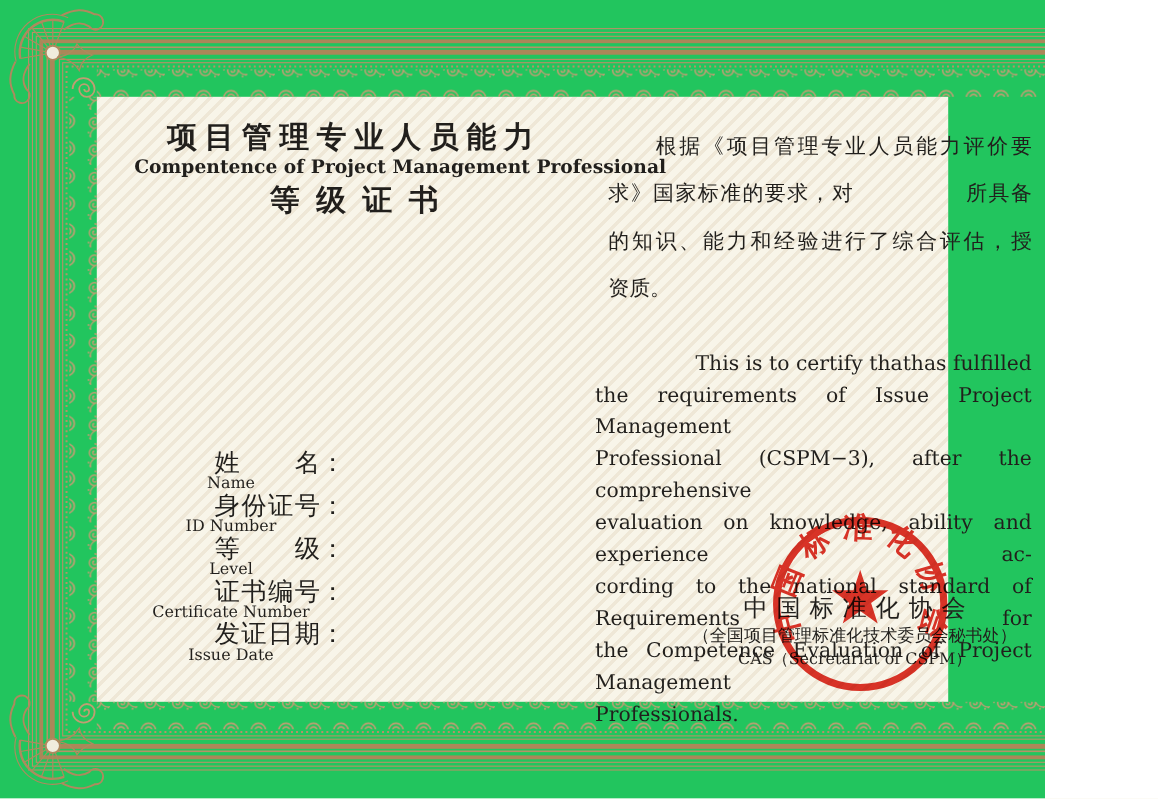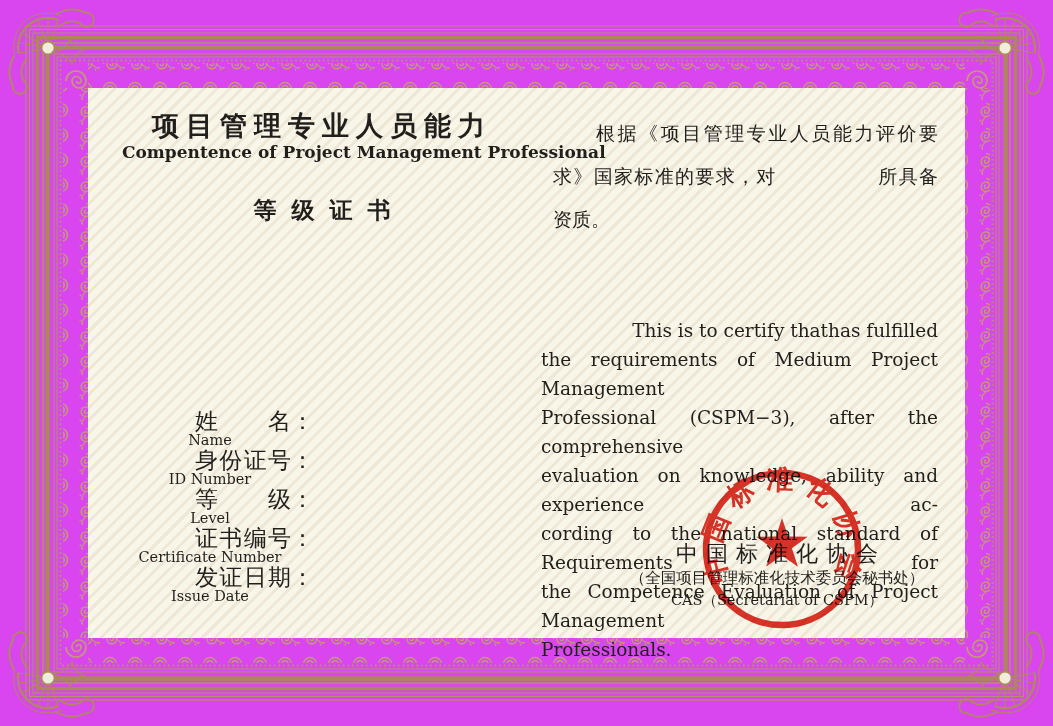--- a/index.html
+++ b/index.html
@@ -1,37 +1,37 @@
 <!DOCTYPE html>
 <html><head>
 <meta charset="utf-8">
 <style>
   html,body{margin:0;padding:0;}
   .page{
-    position:relative; width:1053px; height:726px; overflow:hidden;
-    background:#d946ef;
+    position:relative; width:950px; height:726px; overflow:hidden;
+    background:#22c55e;
     font-family:"DejaVu Serif","Liberation Serif",serif;
     color:#211f1c;
   }
   .interior{
     position:absolute; left:88px; top:88px; right:88px; bottom:88px;
     background:
       repeating-linear-gradient(135deg,
         rgba(176,140,92,0.13) 0px, rgba(176,140,92,0.13) 3px,
         rgba(0,0,0,0) 3px, rgba(0,0,0,0) 9px),
       #f8f5e9;
   }
   .deco{position:absolute; left:0; top:0; width:1053px; height:726px; pointer-events:none;}
   .content{position:absolute; left:0; top:0; width:1053px; height:726px;}
 
   
   .title-block{position:absolute; left:122px; top:110px; width:400px; text-align:center;}
   .title-cn1{font-size:27px; font-weight:bold; letter-spacing:7px; line-height:32px; white-space:nowrap;}
   .title-en1{font-size:17px; font-weight:bold; line-height:21px; white-space:nowrap;}
-  .title-cn2{font-size:23px; font-weight:bold; letter-spacing:15px; line-height:39px; margin-left:15px; white-space:nowrap;margin-top:27px;}
+  .title-cn2{font-size:27px; font-weight:bold; letter-spacing:15px; line-height:39px; margin-left:15px; white-space:nowrap;}
   .title-en2{font-size:19px; font-weight:bold; line-height:23px; letter-spacing:1px;}
 
   
   .cn-paragraph{position:absolute; left:541px; top:112px; width:397px;}
   .cn-line{font-size:19px; line-height:43px; text-align:justify; text-align-last:justify; white-space:nowrap;margin-left:12px;}
   .cn-line.last{text-align-last:left; white-space:normal;}
   .cn-bold{font-weight:bold;}
 
   
   .en-paragraph{position:absolute; left:541px; top:316px; width:397px;}
@@ -130,29 +130,30 @@
 
     <div class="title-block">
       <div class="title-cn1">项目管理专业人员能力</div>
       <div class="title-en1">Compentence of Project Management Professional</div>
       <div class="title-cn2">等级证书</div>
     </div>
 
     <div class="cn-paragraph">
       <div class="cn-line">　　根据《项目管理专业人员能力评价要</div>
       <div class="cn-line">求》国家标准的要求，对　　　　　所具备</div>
+      <div class="cn-line">的知识、能力和经验进行了综合评估，授</div>
       <div class="cn-line last">资质。</div>
     </div>
 
     <div class="en-paragraph">
       <div class="en-line first">
         <span>This is to certify that</span>
         <span>has fulfilled</span>
       </div>
-      <div class="en-line">the requirements of Medium Project Management</div>
+      <div class="en-line">the requirements of Issue Project Management</div>
       <div class="en-line">Professional (CSPM−3), after the comprehensive</div>
       <div class="en-line">evaluation on knowledge, ability and experience ac-</div>
       <div class="en-line">cording to the national standard of Requirements for</div>
       <div class="en-line">the Competence Evaluation of Project Management</div>
       <div class="en-line last">Professionals.</div>
     </div>
 
     <div class="fields">
       <div class="field">
         <div class="field-row">

